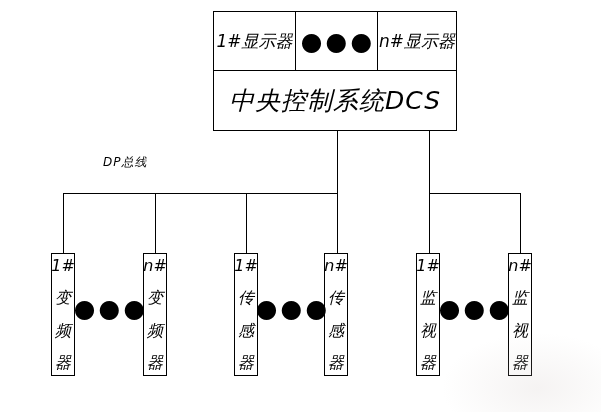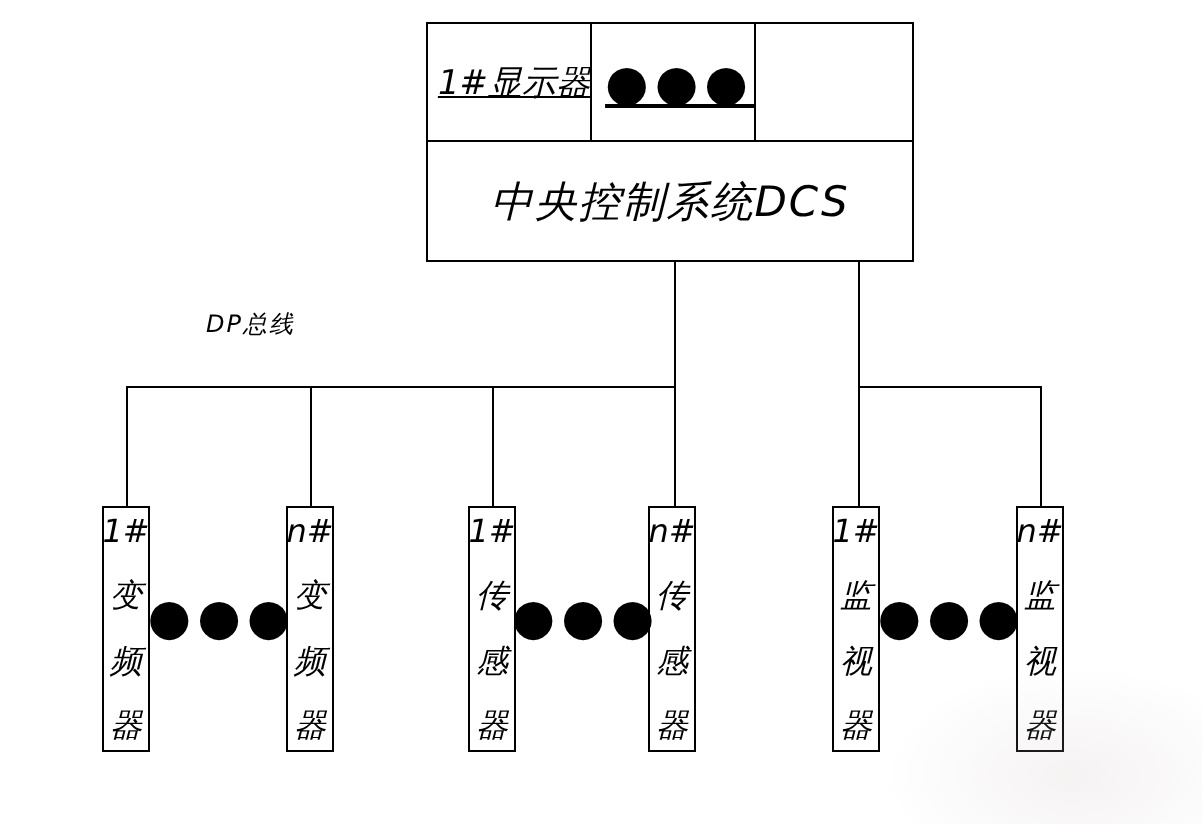--- a/index.html
+++ b/index.html
@@ -20,29 +20,29 @@
     position: absolute;
     left: 213px; top: 11px;
     width: 244px; height: 120px;
     border: 1px solid #000;
     box-sizing: border-box;
     display: flex; flex-direction: column;
     background: #fff;
   }
   .top-row { display: flex; height: 59px; border-bottom: 1px solid #000; box-sizing: border-box; }
   .cell {
-    display: flex; align-items: center; justify-content: flex-end;
-    font-size: 17px; font-style: italic; box-sizing: border-box; text-decoration: underline;
+    display: flex; align-items: center; justify-content: center;
+    font-size: 17px; font-style: italic; box-sizing: border-box;
   }
   .cell-1 { width: 82px; border-right: 1px solid #000; }
   .cell-2 { width: 82px; border-right: 1px solid #000; }
   .cell-3 { flex: 1; }
   .title-row {
     flex: 1; display: flex; align-items: center; justify-content: center;
-    font-size: 21px; font-style: italic; letter-spacing: 1px;
+    font-size: 25px; font-style: italic; letter-spacing: 1px;
   }
 
   .dots-inline {
     font-style: normal;
     font-size: 25px;
     letter-spacing: 3px;
     line-height: 1;
     text-indent: 3px;
   }
   .dots {
@@ -100,20 +100,23 @@
 <div class="canvas">
 
   <div class="central-box">
     <div class="top-row">
       <div class="cell cell-1">
         <span>1#显示器</span>
       </div>
       <div class="cell cell-2">
         <span class="dots-inline">●●●</span>
       </div>
+      <div class="cell cell-3">
+        <span>n#显示器</span>
+      </div>
     </div>
     <div class="title-row">
       <span>中央控制系统DCS</span>
     </div>
   </div>
 
   <div class="bus-label bus-label-left">DP总线</div>
 
   <div class="line vline" style="left:337px; top:131px; height:122px;"></div>
   <div class="line vline" style="left:429px; top:131px; height:122px;"></div>

